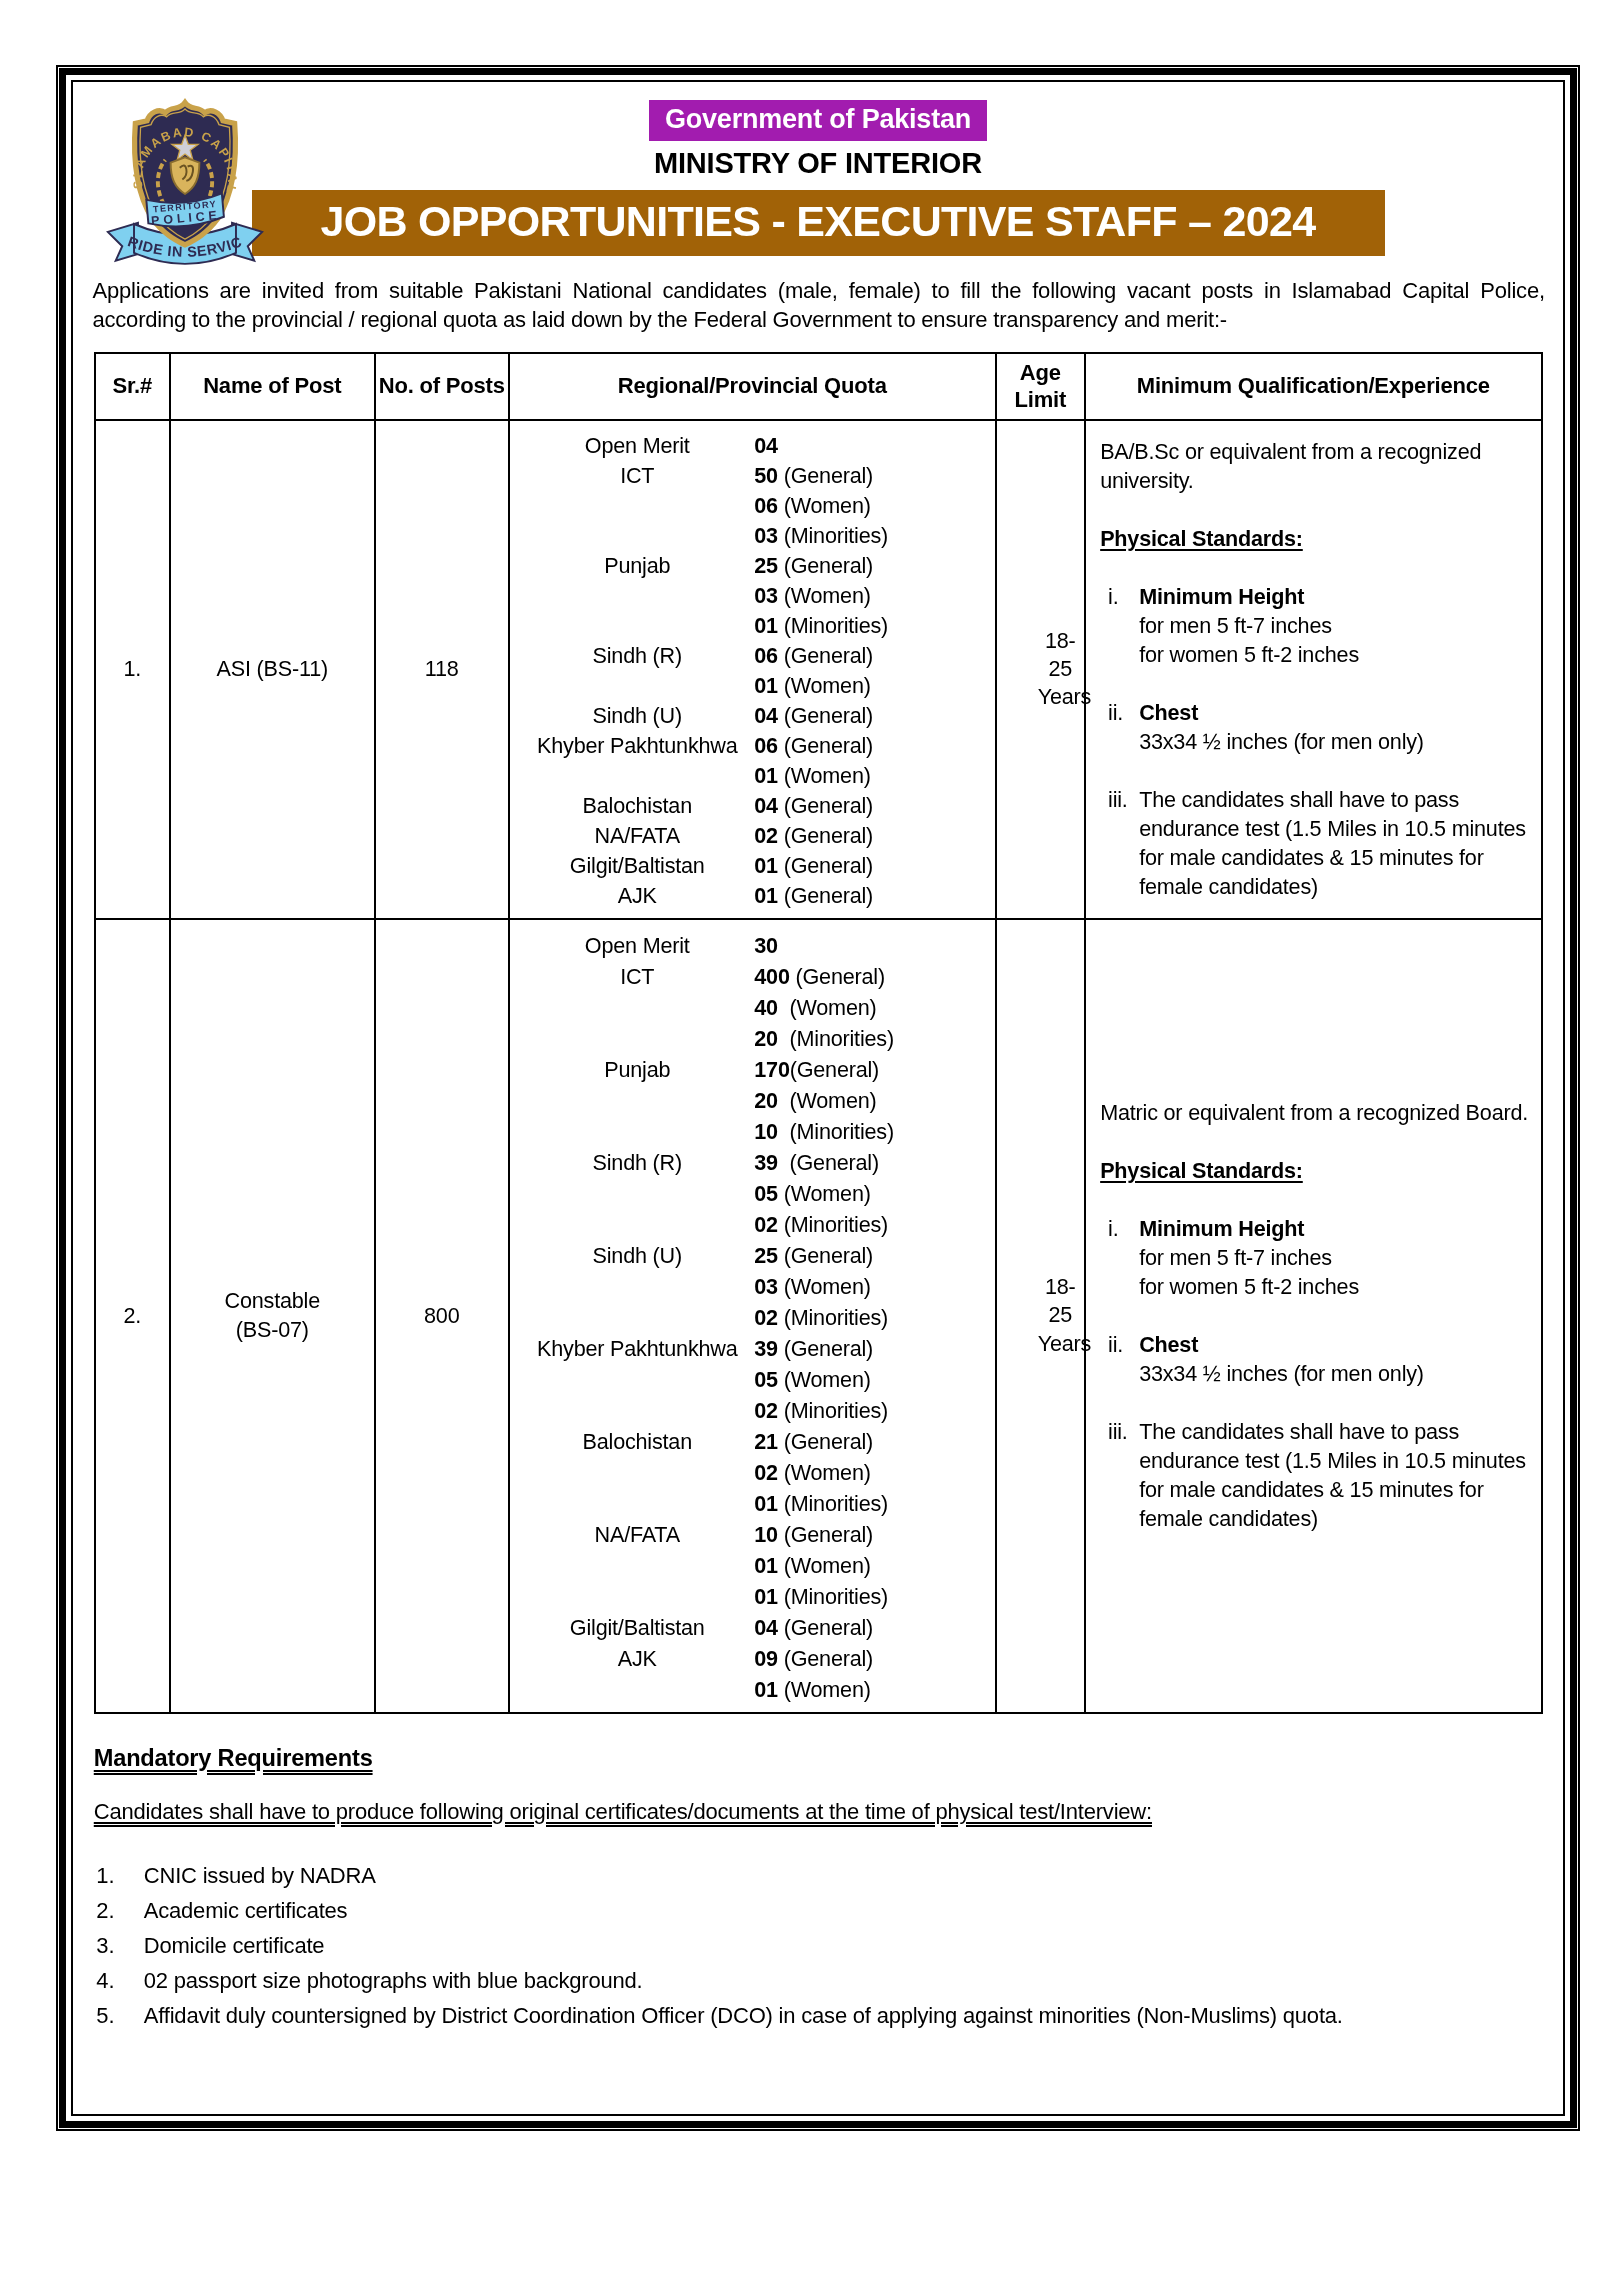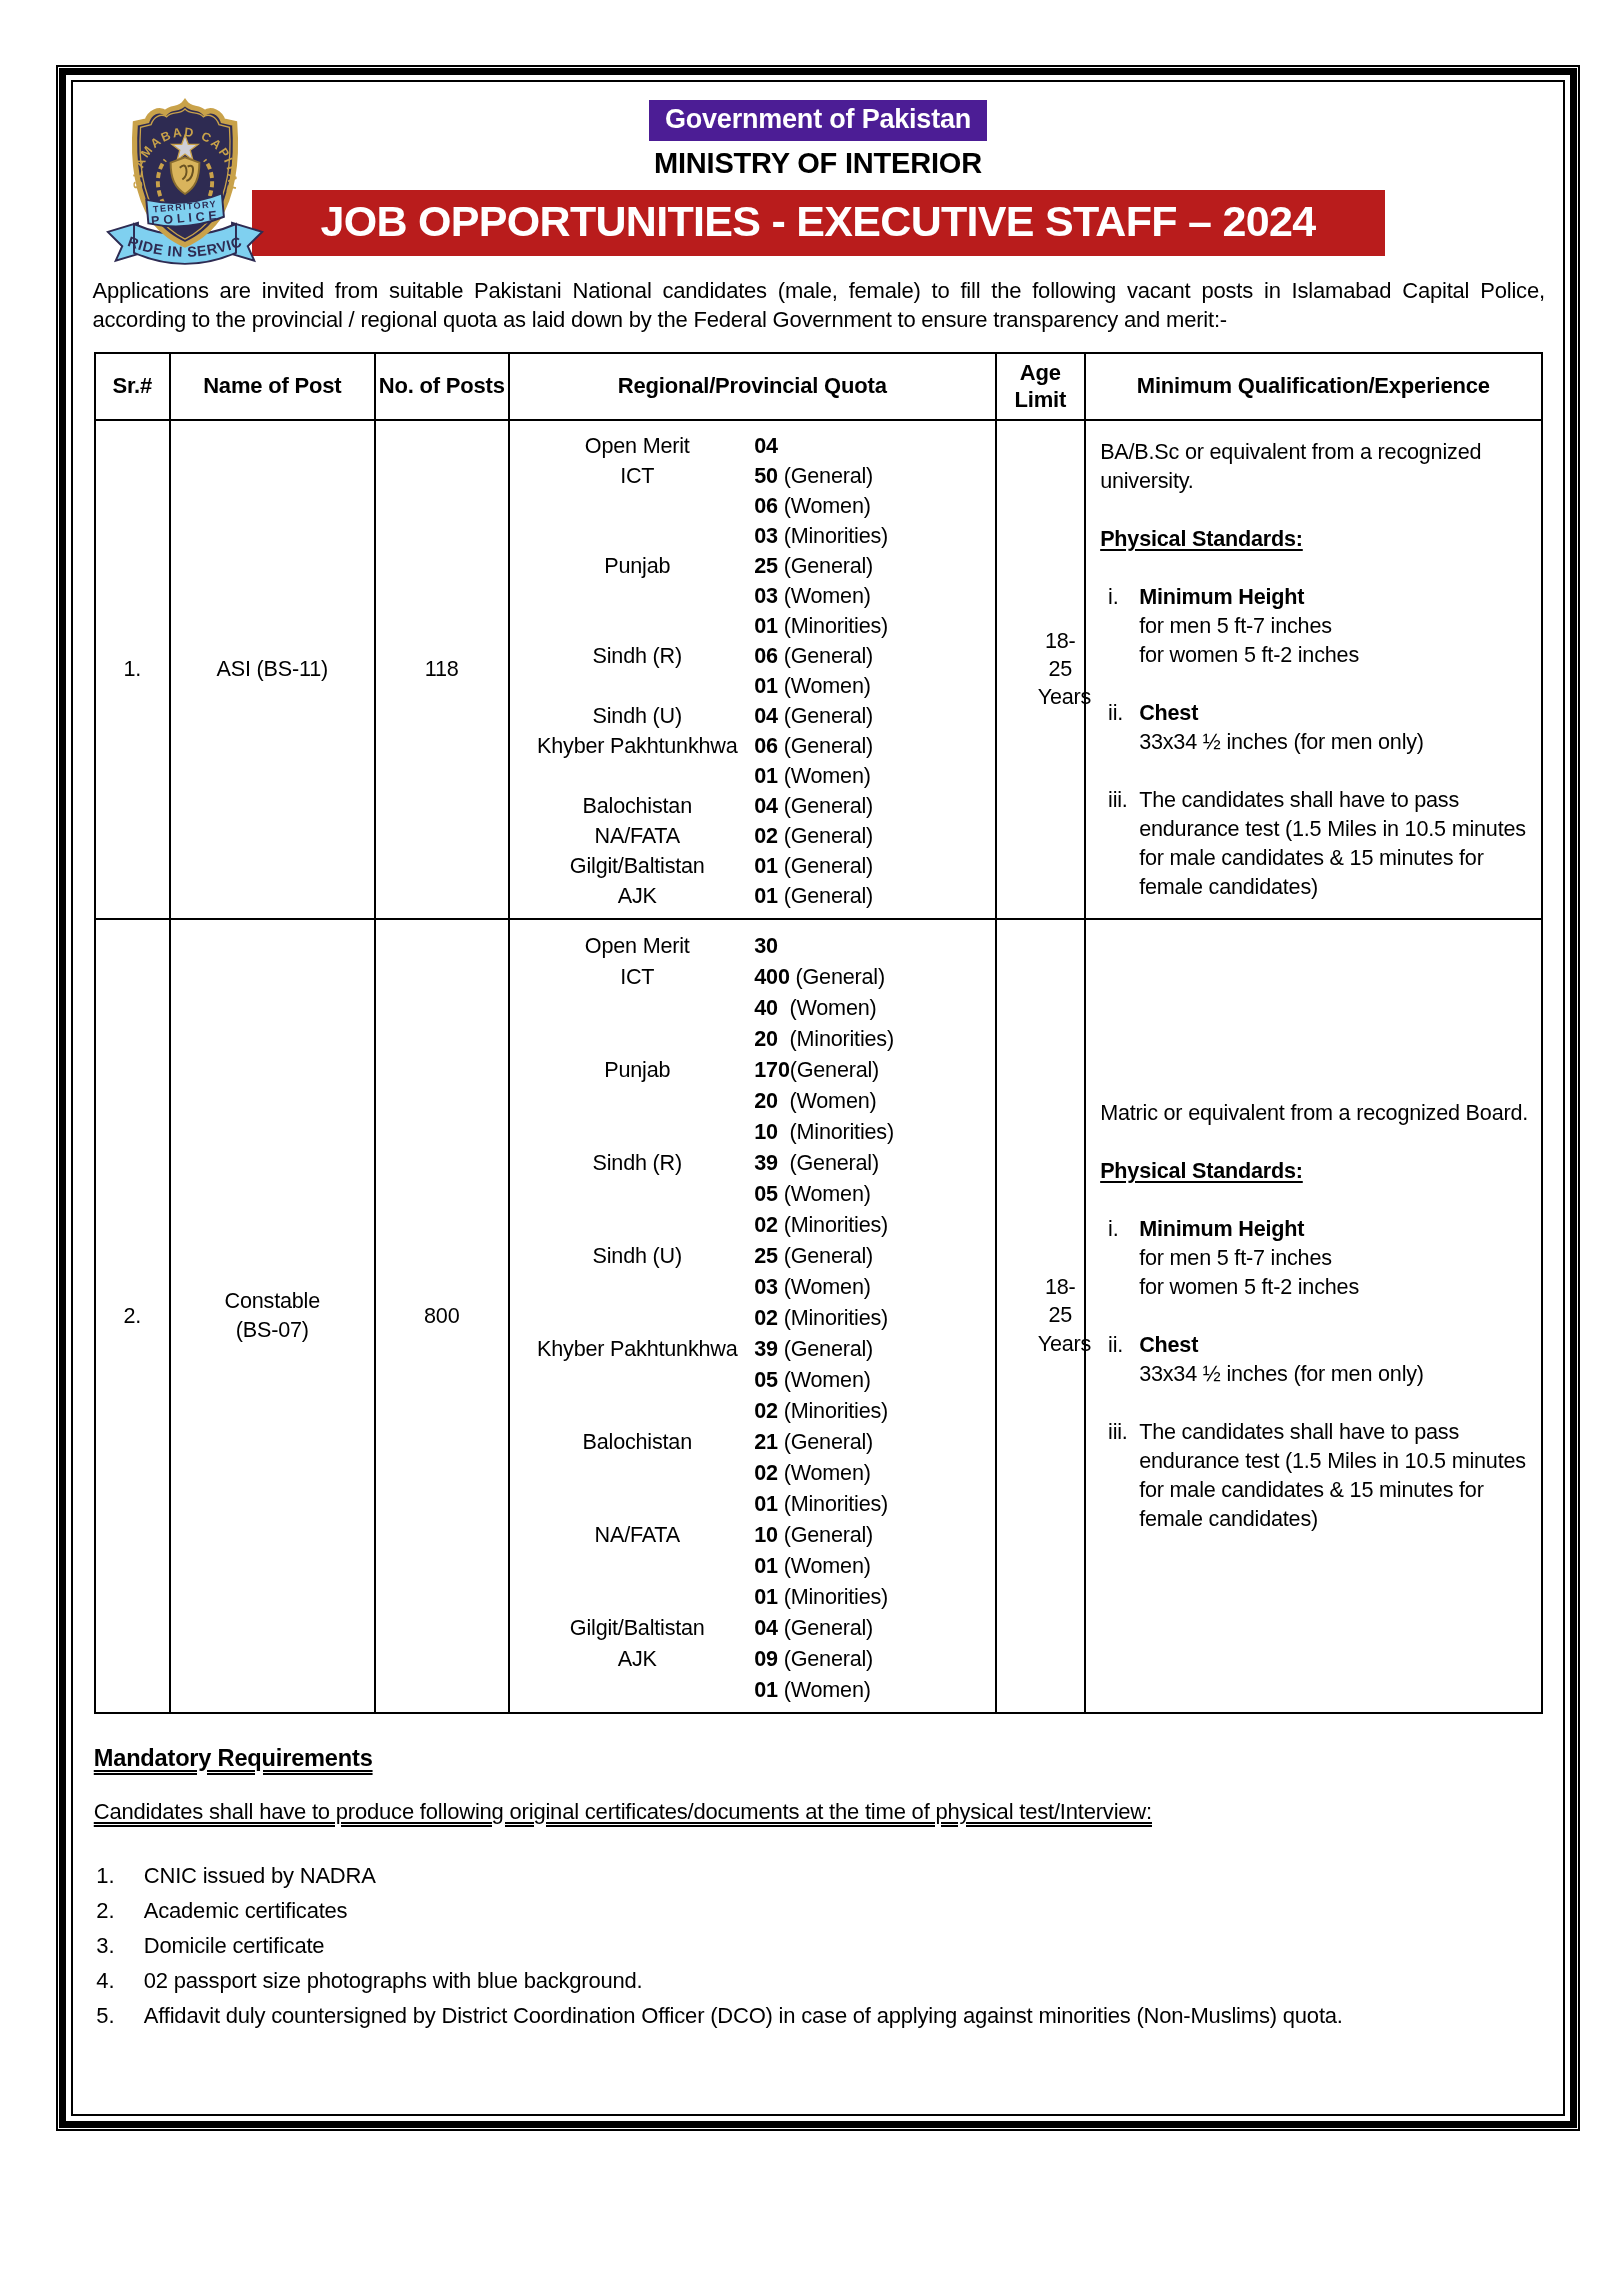--- a/index.html
+++ b/index.html
@@ -6,23 +6,23 @@
   body{
     width:1624px;height:2295px;position:relative;background:#ffffff;color:#000;
     font-family:"Liberation Sans","DejaVu Sans",sans-serif;letter-spacing:-0.2px;
   }
   .frame{position:absolute;left:56px;top:65px;width:1524px;height:2066px;border:2px solid #000;padding:1.3px;box-sizing:border-box;}
   .fmid{border:7.2px solid #000;height:100%;box-sizing:border-box;padding:4.6px;}
   .fin{border:2px solid #000;height:100%;box-sizing:border-box;position:relative;padding:9.2px 15.7px 0 15.7px;overflow:hidden;}
 
   
   .badge{position:absolute;left:23.6px;top:10.5px;}
-  .h-gov{width:fit-content;margin:9.2px auto 0;background:#4c1d95;color:#fff;font-size:27px;font-weight:bold;padding:3.9px 15.7px 5.9px;}
+  .h-gov{width:fit-content;margin:9.2px auto 0;background:#a21caf;color:#fff;font-size:27px;font-weight:bold;padding:3.9px 15.7px 5.9px;}
   .h-min{text-align:center;font-size:29px;font-weight:bold;margin-top:5.9px;}
-  .h-bar{width:1133px;margin:9.8px auto 0;background:#b91c1c;color:#fff;font-size:43px;font-weight:bold;text-align:center;padding:7.2px 0 10.5px;letter-spacing:-0.7px;white-space:nowrap;}
+  .h-bar{width:1133px;margin:9.8px auto 0;background:#a16207;color:#fff;font-size:43px;font-weight:bold;text-align:center;padding:7.2px 0 10.5px;letter-spacing:-0.7px;white-space:nowrap;}
 
   .intro{margin:19.6px 2.6px 0 3.9px;font-size:22px;line-height:1.33;text-align:justify;}
 
   
   table.jobs{border-collapse:collapse;table-layout:fixed;width:1447px;margin:17px 0 0 5.2px;}
   th,td{border:2.6px solid #000;box-sizing:border-box;}
   th{font-size:22px;font-weight:bold;height:67px;padding:2.6px;text-align:center;vertical-align:middle;line-height:1.25;}
   td{font-size:21.6px;vertical-align:middle;}
   .r0{height:489px;} .r1{height:782px;}
   .c-sr,.c-count,.c-post,.c-age{text-align:center;}

